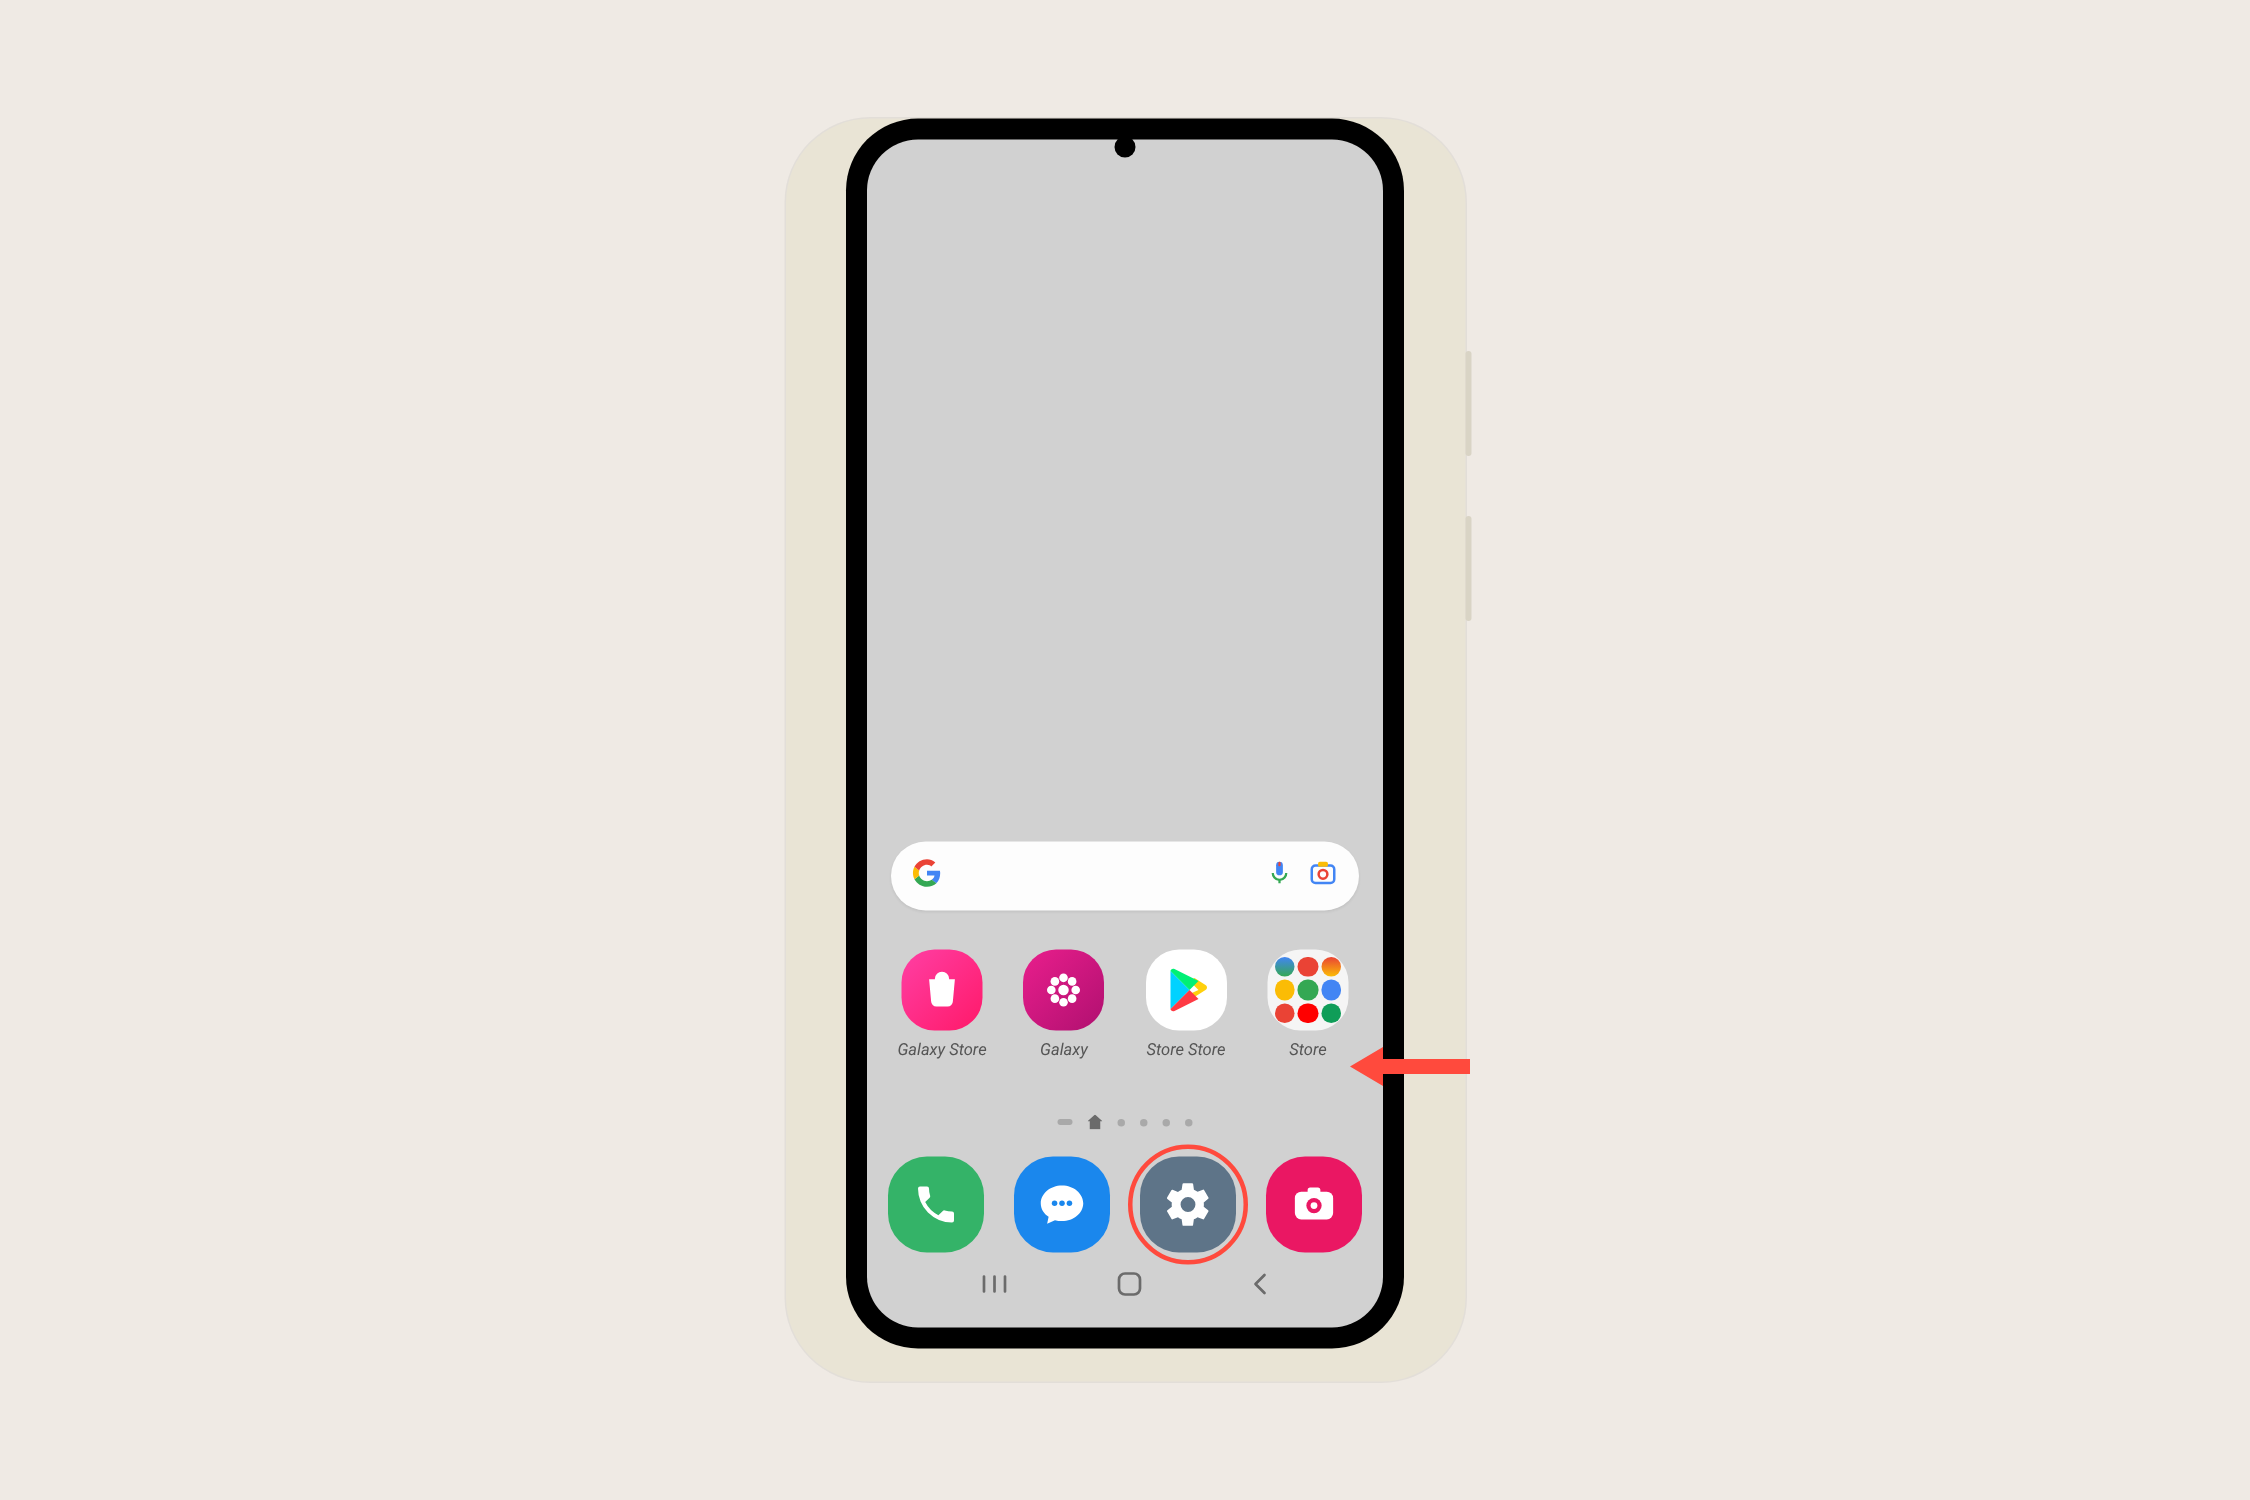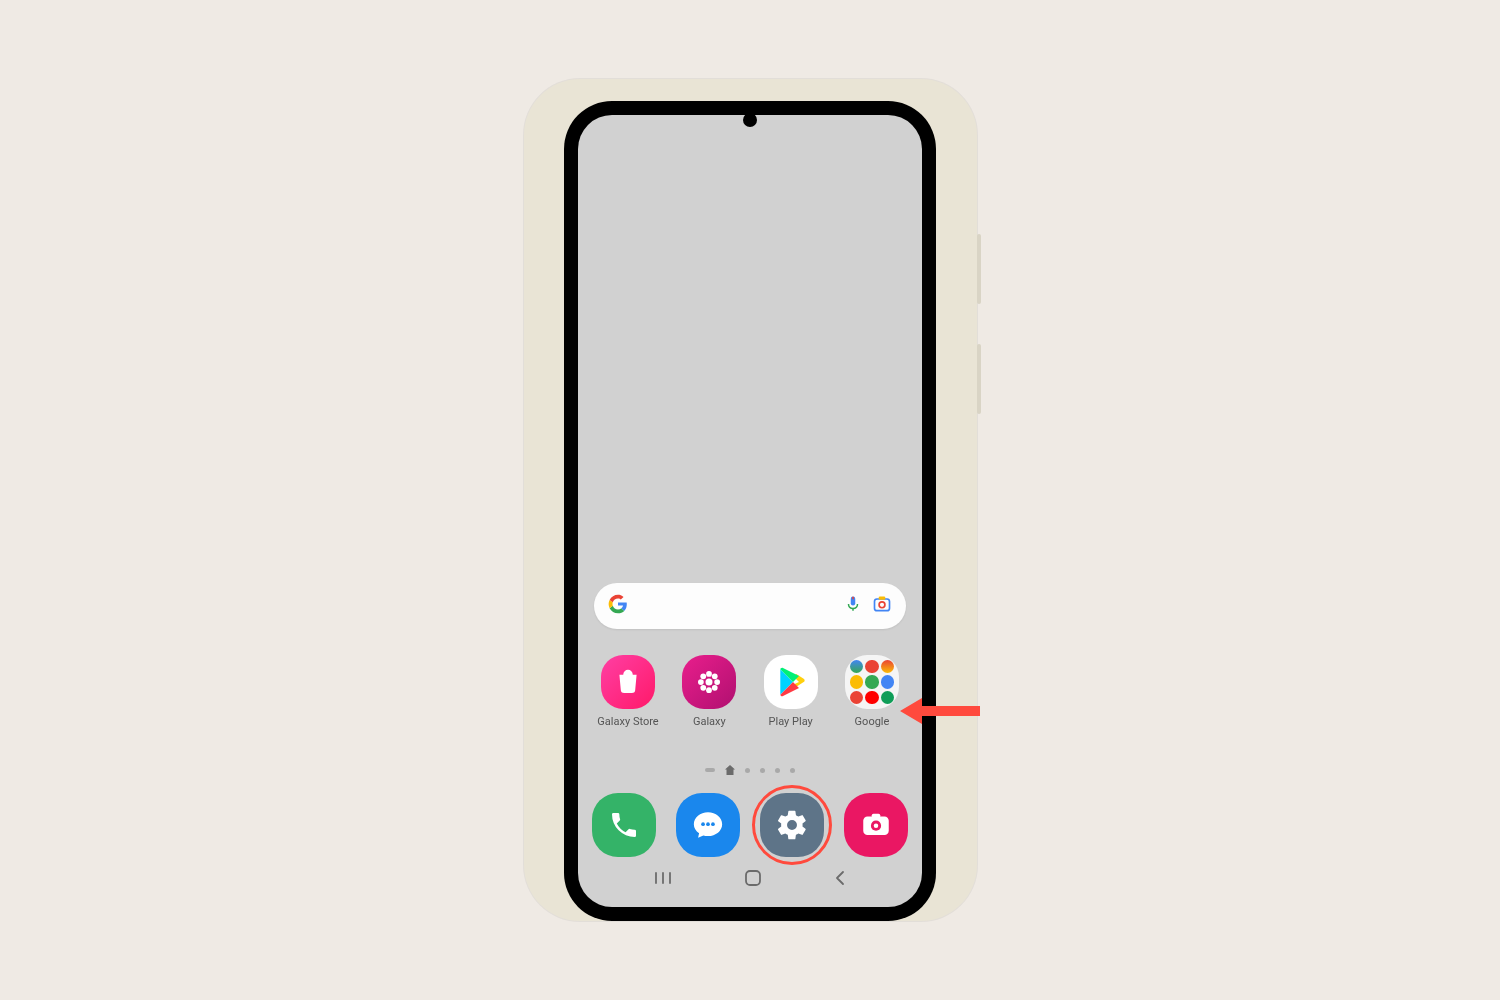--- a/index.html
+++ b/index.html
@@ -16,22 +16,23 @@
 
   
   .phone {
     width: 453px;
     height: 842px;
     background: #e9e4d5;
     border-radius: 56px;
     box-shadow: 0 0 0 1px rgba(0,0,0,0.05);
     position: relative;
     display: flex;
-    align-items: flex-end;
-    justify-content: center;
+    align-items: flex-start;
+    justify-content: center;
+    font-style: italic;
   }
   .phone::after { 
     content:"";
     position:absolute;
     right:-4px;
     top:155px;
     width:4px;
     height:70px;
     background:#d9d4c5;
     border-radius:3px;
@@ -267,36 +268,36 @@
 
         <div class="app">
           <div class="app-icon" style="background:#fff">
             <svg width="32" height="32" viewBox="0 0 48 48">
               <path fill="#00d2ff" d="M8 5v38l19-19z"></path>
               <path fill="#ffce00" d="M36 24l-9-9 5-3 11 7c2 1 2 4 0 5l-11 7-5-3z" opacity=".95"></path>
               <path fill="#ff3a44" d="M8 43l19-19 9 9-24 12c-2 1-4-.5-4-2z"></path>
               <path fill="#00f076" d="M8 5c0-1.5 2-3 4-2l24 12-9 9L8 5z"></path>
             </svg>
           </div>
-          <div class="app-label">Play Play</div>
+          <div class="app-label">Store Store</div>
         </div>
 
         <div class="app">
           <div class="folder-grid">
             <span style="background:linear-gradient(#4285F4,#34A853)"></span>
             <span style="background:#ea4335"></span>
             <span style="background:linear-gradient(#ea4335,#fbbc05)"></span>
             <span style="background:#fbbc05"></span>
             <span style="background:#34a853"></span>
             <span style="background:#4285f4"></span>
             <span style="background:#ea4335"></span>
             <span style="background:#ff0000"></span>
             <span style="background:#0f9d58"></span>
           </div>
-          <div class="app-label">Google</div>
+          <div class="app-label">Store</div>
         </div>
 
       </div>
 
       <div class="page-dots">
         <span class="dash"></span>
         <span class="house"></span>
         <span class="dot"></span>
         <span class="dot"></span>
         <span class="dot"></span>

